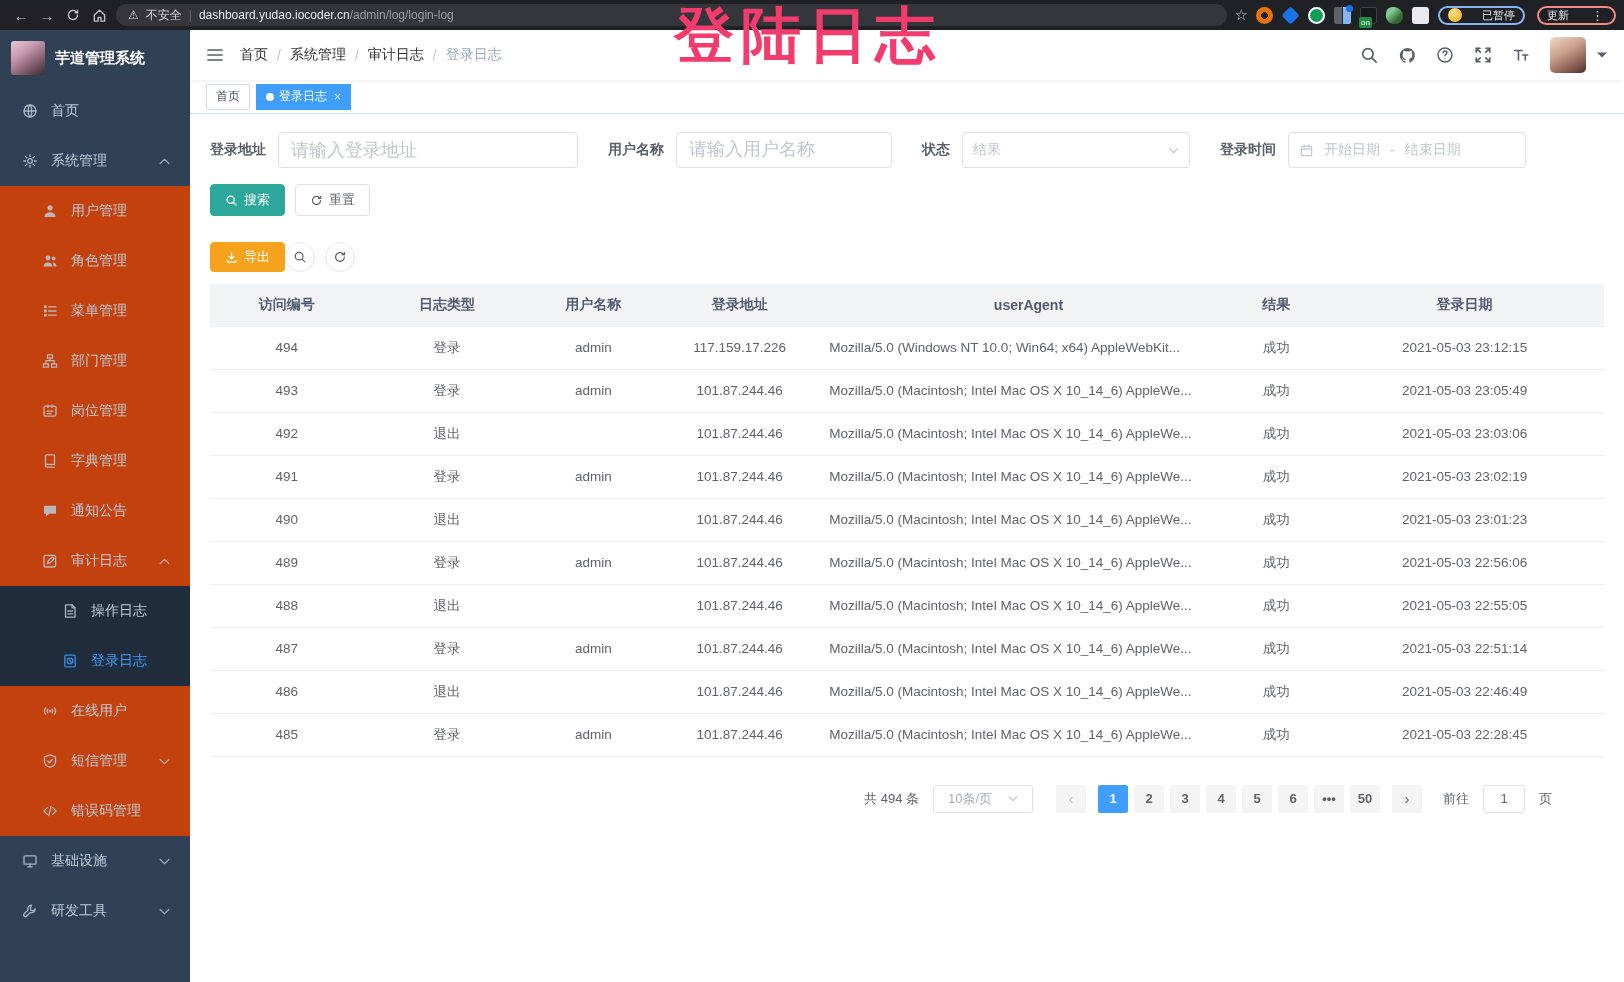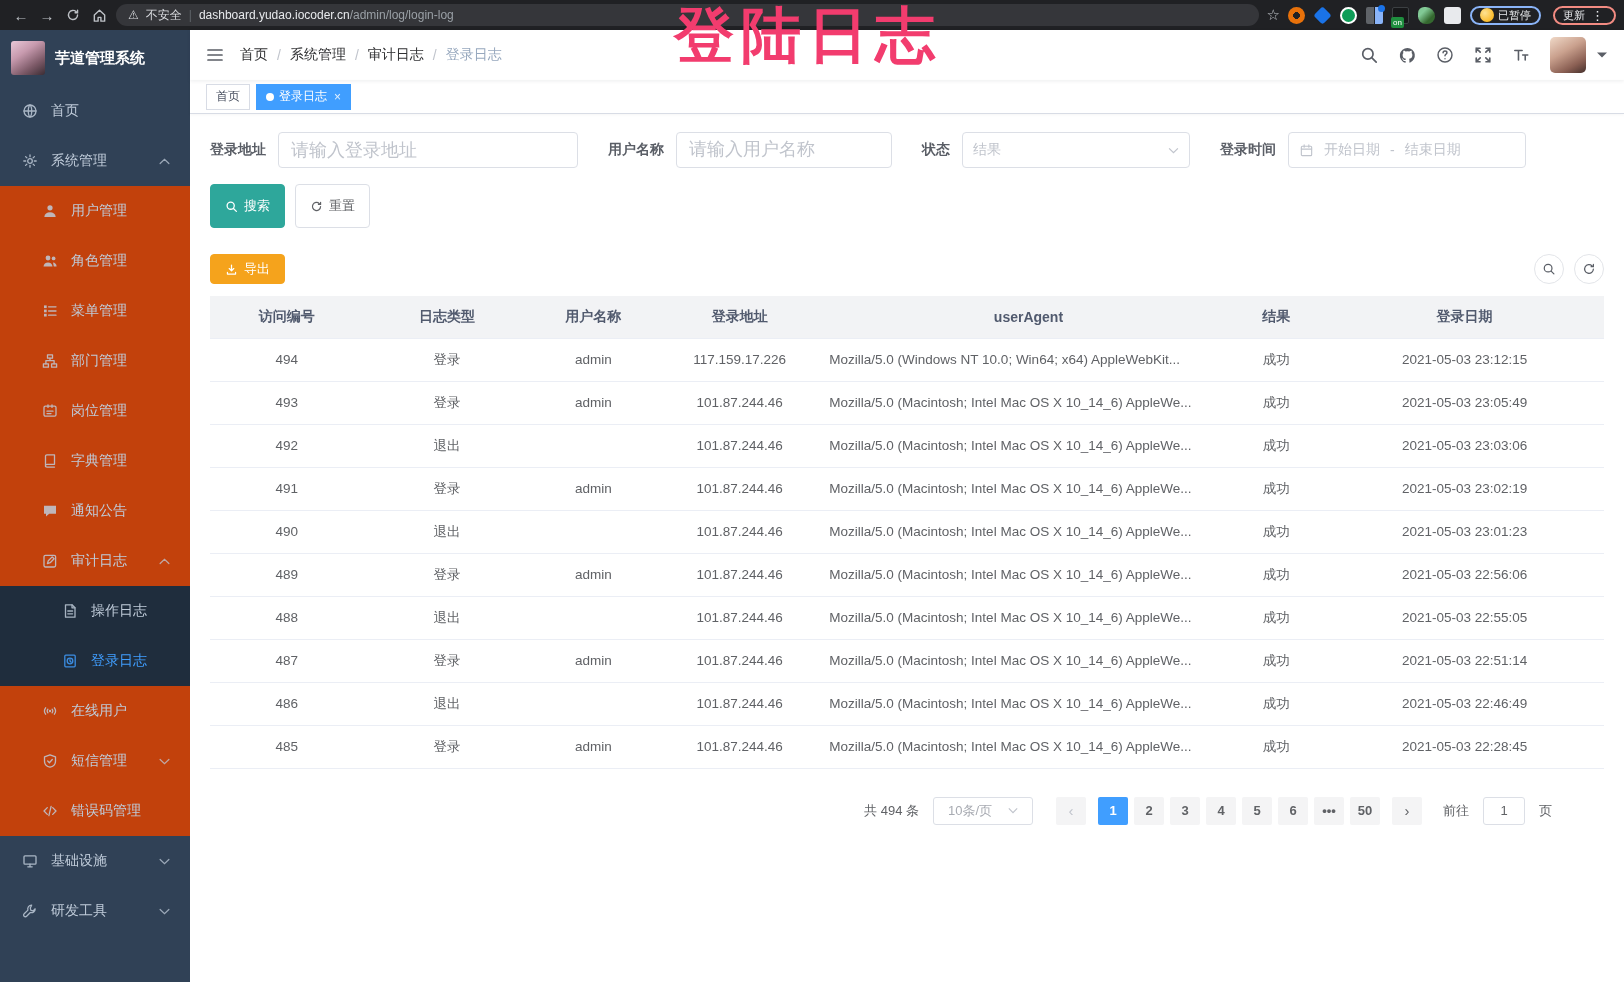--- a/index.html
+++ b/index.html
@@ -21,21 +21,21 @@
   .ext-ic { width: 17px; height: 17px; border-radius: 50%; position: relative; flex-shrink: 0; }
   .ext-orange { background: radial-gradient(circle at 50% 50%, #202124 28%, #e8710a 30%); }
   .ext-blue { background: #1a73e8; border-radius: 3px; transform: rotate(45deg); width: 13px; height: 13px; margin: 0 2px; }
   .ext-green { background: #0f9d58; border: 2px solid #fff; }
   .ext-grid { background: linear-gradient(90deg,#5f6368 45%,#202124 45% 55%,#8ab4f8 55%); border-radius: 2px; }
   .ext-grid::after { content:""; position:absolute; right:-2px; top:-2px; width:7px; height:7px; border-radius:50%; background:#1a73e8; }
   .ext-list { background: #17181a; border-radius: 2px; border: 1px solid #3c4043; }
   .ext-list::after { content: attr(data-badge); position: absolute; left: -2px; bottom: -5px; background: #1e8e3e; color: #fff; font-size: 8px; line-height: 9px; padding: 1px 2px; border-radius: 2px; }
   .ext-leaf { background: linear-gradient(135deg,#81c995 30%, #34682f 70%); border-radius: 40% 60% 50% 50%; }
   .ext-puzzle { background: #e8eaed; border-radius: 3px; }
-  .pill { height: 19px; border-radius: 10px; display: flex; align-items: center; gap: 4px; padding: 0 8px; font-size: 11px; color: #e8eaed; white-space: nowrap; }
+  .pill { height: 19px; border-radius: 10px; display: flex; align-items: center; gap: 20px; padding: 0 8px; font-size: 11px; color: #e8eaed; white-space: nowrap; }
   .pill-paused { border: 2px solid #8ab4f8; }
   .pill-update { border: 2px solid #f28b82; margin-left: 3px; }
   .emoji-av { width: 14px; height: 14px; border-radius: 50%; background: radial-gradient(circle at 35% 35%, #fde293, #f9ab00); }
   .dots-ic { color: #e8eaed; font-size: 13px; padding: 0 2px; }
 
   
   .app { display: flex; height: 952px; }
   .sidebar { width: 190px; flex-shrink: 0; background: #304156; color: #bfcbd9; overflow: hidden; }
   .logo-row { height: 56px; display: flex; align-items: center; gap: 10px; padding: 0 11px; }
   .logo-img { width: 34px; height: 34px; border-radius: 3px; flex-shrink: 0;
@@ -71,26 +71,26 @@
   .content { padding: 18px 20px 0; position: relative; flex: 1; }
   .search-row { display: flex; align-items: center; }
   .s-label { font-size: 14px; font-weight: 600; color: #5a5e66; white-space: nowrap; margin-right: 12px; }
   .inp { height: 36px; border: 1px solid #dcdfe6; border-radius: 4px; padding: 0 12px; font-size: 18px; color: #606266; background: #fff; outline: none; }
   .inp::placeholder { color: #c0c4cc; }
   .sel { height: 36px; border: 1px solid #dcdfe6; border-radius: 4px; background: #fff; display: flex; align-items: center; padding: 0 10px; font-size: 14px; color: #c0c4cc; cursor: pointer; }
   .sel .sel-caret { margin-left: auto; color: #c0c4cc; }
   .daterange { height: 36px; border: 1px solid #dcdfe6; border-radius: 4px; background: #fff; display: flex; align-items: center; padding: 0 10px; font-size: 14px; color: #c0c4cc; gap: 10px; }
   .gap30 { width: 30px; flex-shrink: 0; }
 
-  .btn { height: 44px; border-radius: 4px; border: 1px solid transparent; display: inline-flex; align-items: center; gap: 6px; padding: 0 14px; font-size: 13px; cursor: pointer; }
+  .btn { height: 32px; border-radius: 4px; border: 1px solid transparent; display: inline-flex; align-items: center; gap: 6px; padding: 0 14px; font-size: 13px; cursor: pointer; }
   .btn-search { background: #2ea79b; border-color: #2ea79b; color: #fff; }
   .btn-reset { background: #fff; border-color: #dcdfe6; color: #606266; }
   .btn-export { background: #f5a31c; border-color: #f5a31c; color: #fff; height: 30px; }
   .btn-row { margin-top: 16px; display: flex; gap: 10px; }
-  .toolbar-row { margin-top: 26px; display: flex; align-items: center; justify-content: space-between; }
+  .toolbar-row { margin-top: 26px; display: flex; align-items: center; }
   .mini-group { display: flex; gap: 10px; }
   .mini-btn { width: 30px; height: 30px; border-radius: 50%; border: 1px solid #e3e5e9; background: #fff; color: #5a5e66; display: flex; align-items: center; justify-content: center; cursor: pointer; }
 
   table.log { width: 100%; border-collapse: collapse; margin-top: 12px; table-layout: fixed; }
   table.log th { background: #f2f3f5; color: #515a6e; font-size: 14px; font-weight: bold; height: 42px; text-align: center; border-bottom: 1px solid #ebeef5; }
   table.log td { height: 43px; font-size: 13.5px; color: #606266; text-align: center; border-bottom: 1px solid #ebeef5; white-space: nowrap; overflow: hidden; text-overflow: ellipsis; }
   table.log th.ua-col, table.log td.ua-cell { text-align: left; padding-left: 6px; }
   table.log th.ua-col { text-align: center; }
 
   .pagination { margin-top: 28px; display: flex; align-items: center; justify-content: flex-end; padding-right: 52px; font-size: 13px; color: #606266; gap: 6px; }

